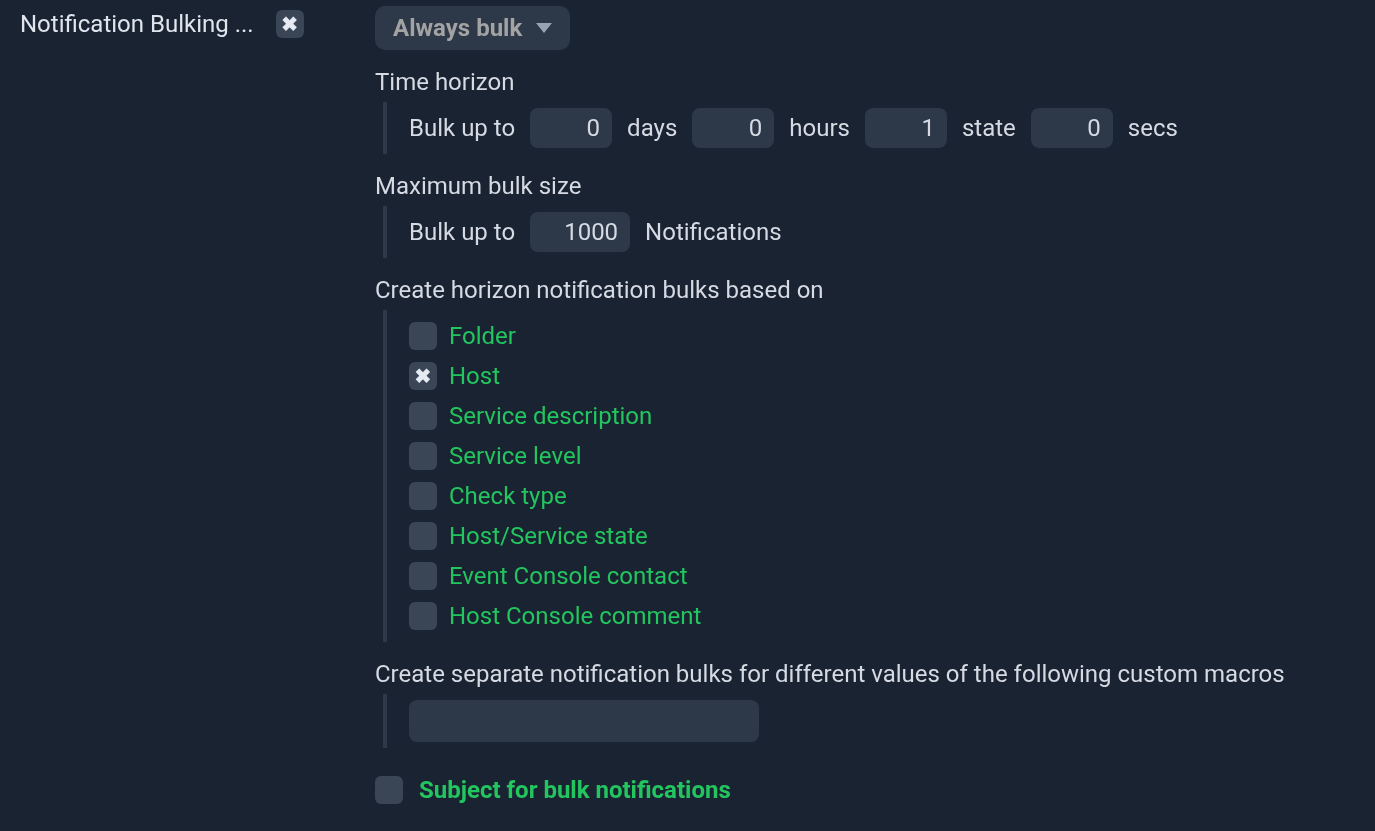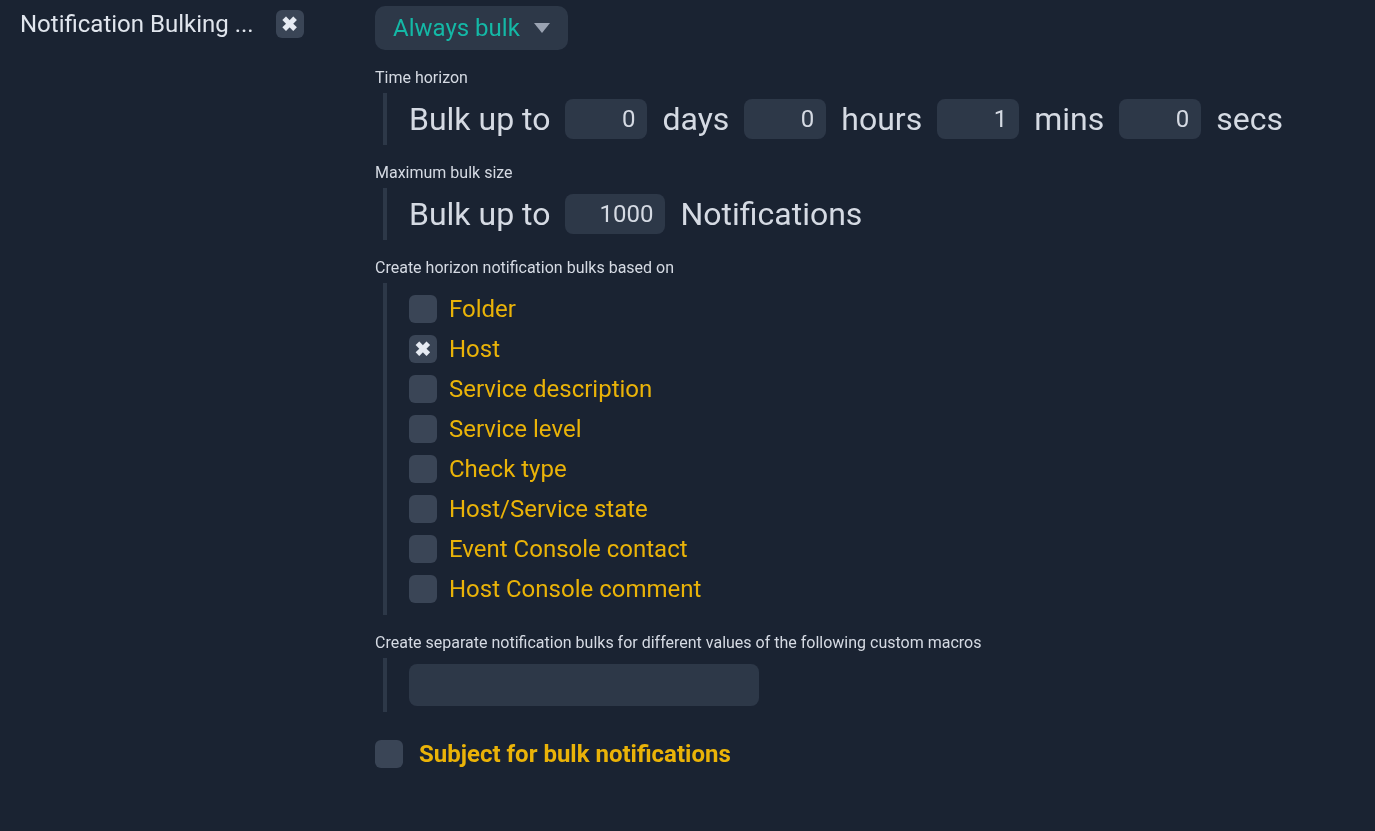--- a/index.html
+++ b/index.html
@@ -59,50 +59,51 @@
     .dropdown {
       background: #2d3848;
       border-radius: 10px;
       padding: 8px 18px;
       display: inline-flex;
       align-items: center;
       gap: 14px;
       cursor: pointer;
     }
     .dropdown-text {
-      color: #14b8a6;
-      font-size: 24px;
+      color: #a3a3a3;
+      font-size: 24px;
+      font-weight: bold;
     }
     .triangle-down {
       width: 0;
       height: 0;
       border-left: 8px solid transparent;
       border-right: 8px solid transparent;
       border-top: 10px solid #9aa3b2;
     }
     .section-label {
       color: #d5dae3;
-      font-size: 16px;
+      font-size: 24px;
       margin-top: 18px;
       margin-bottom: 6px;
     }
     .indented {
       border-left: 4px solid #2d3848;
       margin-left: 8px;
       padding: 6px 0 6px 22px;
     }
     .hline {
       display: flex;
       align-items: center;
       gap: 15px;
       flex-wrap: wrap;
     }
     .text-plain {
       color: #d5dae3;
-      font-size: 32px;
+      font-size: 24px;
     }
     .num-input {
       background: #2d3848;
       border: none;
       border-radius: 8px;
       color: #d5dae3;
       font-size: 24px;
       text-align: right;
       padding: 6px 12px;
       width: 82px;
@@ -112,21 +113,21 @@
     .num-input.wide {
       width: 100px;
     }
     .check-row {
       display: flex;
       align-items: center;
       gap: 12px;
       padding: 6px 0;
     }
     .check-label {
-      color: #eab308;
+      color: #22c55e;
       font-size: 24px;
     }
     .text-input {
       background: #2d3848;
       border: none;
       border-radius: 8px;
       color: #d5dae3;
       font-size: 22px;
       padding: 8px 12px;
       width: 350px;
@@ -158,21 +159,21 @@
 
     <div class="section-label">Time horizon</div>
     <div class="indented">
       <div class="hline">
         <span class="text-plain">Bulk up to</span>
         <input type="text" class="num-input" value="0" style="">
         <span class="text-plain">days</span>
         <input type="text" class="num-input" value="0" style="">
         <span class="text-plain">hours</span>
         <input type="text" class="num-input" value="1" style="">
-        <span class="text-plain">mins</span>
+        <span class="text-plain">state</span>
         <input type="text" class="num-input" value="0" style="">
         <span class="text-plain">secs</span>
       </div>
     </div>
 
     <div class="section-label">Maximum bulk size</div>
     <div class="indented">
       <div class="hline">
         <span class="text-plain">Bulk up to</span>
         <input type="text" class="num-input wide" value="1000" style="">

